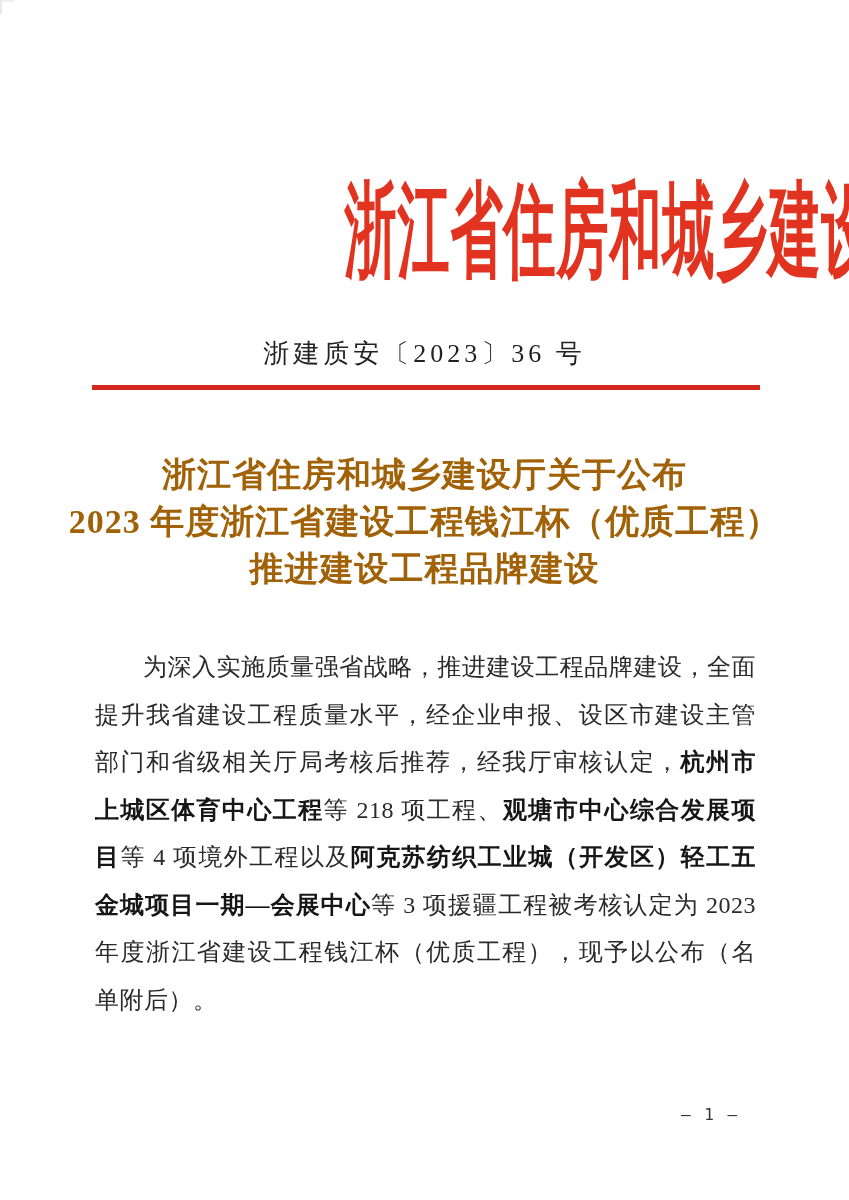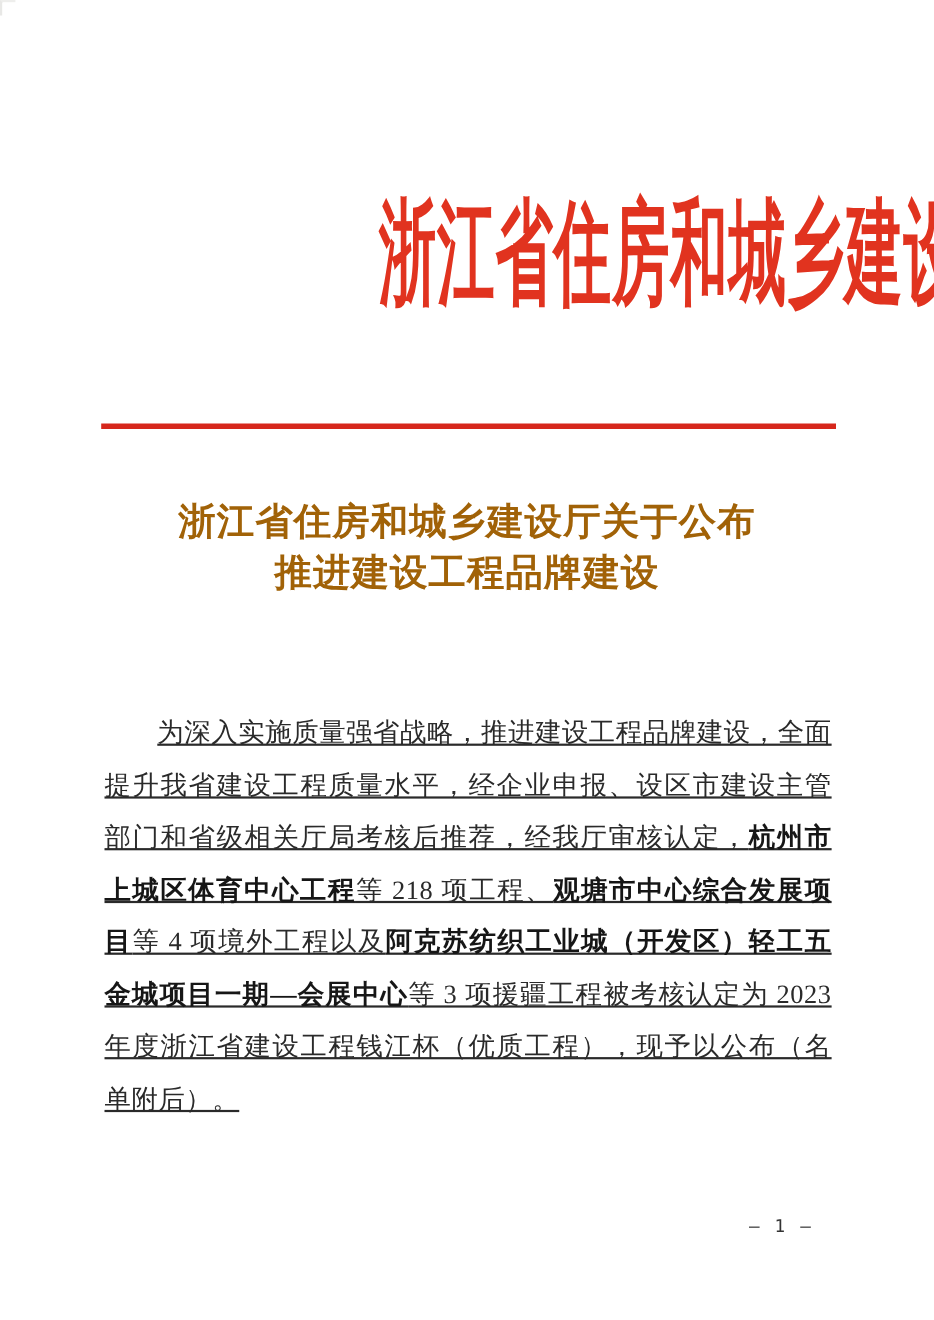--- a/index.html
+++ b/index.html
@@ -77,21 +77,21 @@
     top: 644px;
     left: 95px;
     width: 661px;
     font-size: 24px;
     line-height: 47.5px;
     text-align: justify;
     text-justify: inter-character;
     color: #2a2a2a;
     letter-spacing: 0.5px;
   }
-  .body-text .para.indent { text-indent: 2em; text-decoration: underline; }
+  .body-text .para.indent { text-indent: 2em; }
   .body-text .b { font-weight: bold; color: #161616; }
   .page-number {
     position: absolute;
     top: 1105px;
     left: 640px;
     width: 140px;
     text-align: center;
     font-size: 16px;
     letter-spacing: 2px;
     color: #333;
@@ -102,25 +102,27 @@
 <body>
 
 <div class="page">
 
   <div class="scan-artifact"></div>
 
   <div class="red-banner">
     <span class="stretch" style="color: rgb(225, 51, 31);">浙江省住房和城乡建设厅文件</span>
   </div>
 
+  <div class="doc-number">浙建质安〔2023〕36 号</div>
 
   <div class="red-rule" style="background-color: rgb(214, 39, 28);"></div>
 
   <div class="notice-title">
     <div>浙江省住房和城乡建设厅关于公布</div>
+    <div>2023 年度浙江省建设工程钱江杯（优质工程）</div>
     <div>推进建设工程品牌建设</div>
   </div>
 
   <div class="body-text">
       <div class="para indent"><span>为深入实施质量强省战略，推进建设工程品牌建设，全面提升我省建设工程质量水平，经企业申报、设区市建设主管部门和省级相关厅局考核后推荐，经我厅审核认定，</span><span class="b">杭州市上城区体育中心工程</span><span>等 218 项工程、</span><span class="b">观塘市中心综合发展项目</span><span>等 4 项境外工程以及</span><span class="b">阿克苏纺织工业城（开发区）轻工五金城项目一期—会展中心</span><span>等 3 项援疆工程被考核认定为 2023 年度浙江省建设工程钱江杯（优质工程），现予以公布（名单附后）。</span></div>
     </div>
 
   <div class="page-number">— 1 —</div>
 
 </div>

